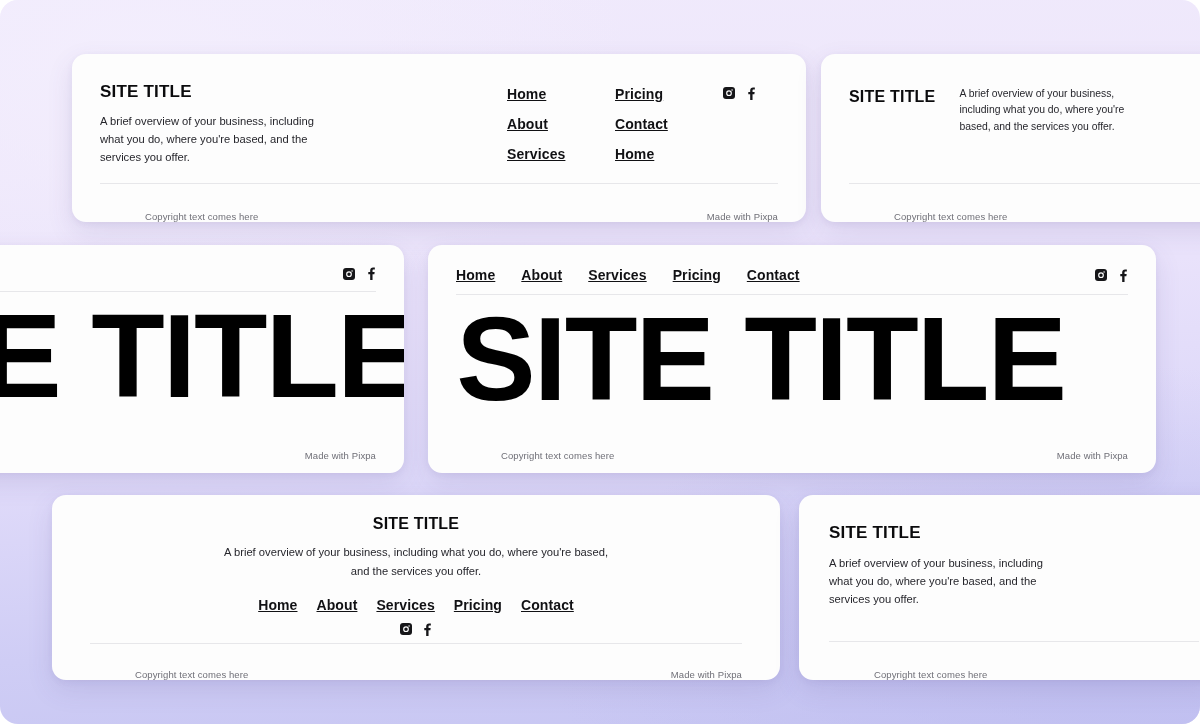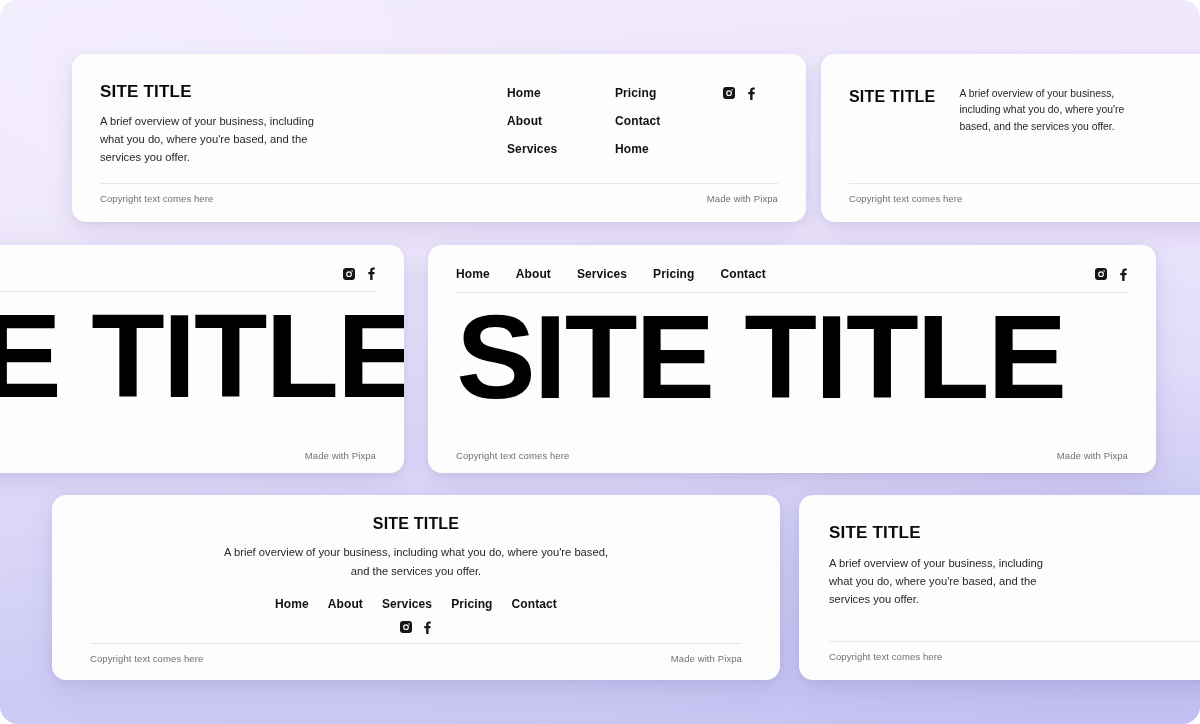--- a/index.html
+++ b/index.html
@@ -60,23 +60,24 @@
   }
 
   .divider {
     height: 1px;
     background: #e7e7ea;
     width: 100%;
   }
 
   .card-footer {
     display: flex;
-    align-items: flex-start;
+    align-items: flex-end;
     justify-content: space-between;
     flex: 0 0 auto;
+    margin-left: 45px;
   }
 
   .footer-text {
     font-size: 9.5px;
     color: #6f6f77;
     letter-spacing: .1px;
     white-space: nowrap;
   }
 
   
@@ -87,25 +88,26 @@
     white-space: nowrap;
   }
 
   .desc {
     font-size: 11.2px;
     line-height: 1.62;
     color: #26262c;
   }
 
   .nav-link {
-    font-size: 12px;
+    font-size: 14px;
     font-weight: 600;
     color: #111114;
     white-space: nowrap;
     letter-spacing: .1px;
+    text-decoration: underline;
   }
 
   
   .social {
     display: flex;
     align-items: center;
     gap: 11px;
   }
   .ig-icon {
     width: 12px; height: 12px;

